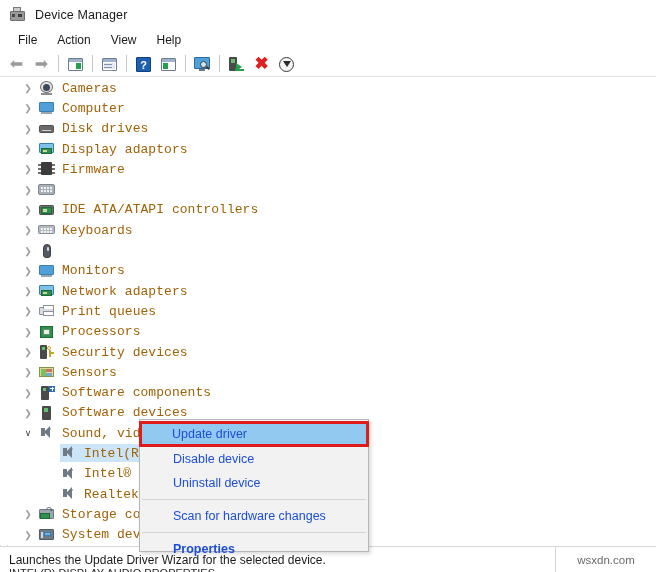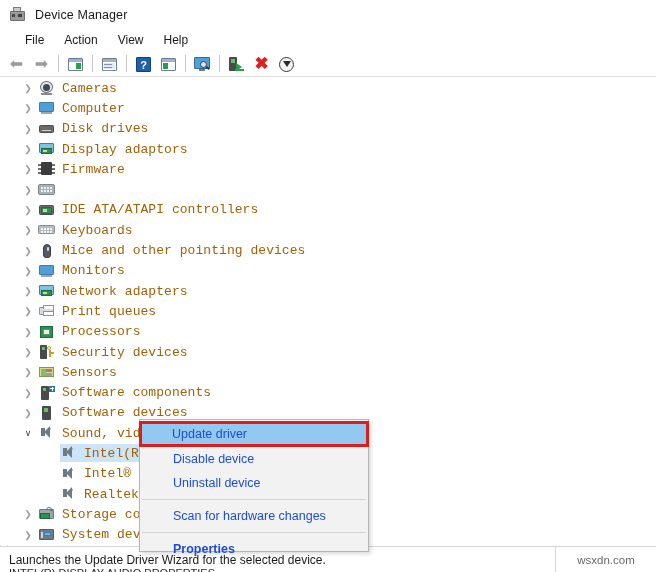--- a/index.html
+++ b/index.html
@@ -68,21 +68,21 @@
   }
 
   
   .menubar {
     position: absolute;
     left: 0; top: 29px;
     width: 656px; height: 22px;
     background: #ffffff;
     display: flex;
     align-items: center;
-    padding-left: 15px;
+    padding-left: 8px;
   }
   .menubar .menu-item {
     font-size: 12px;
     color: #1a1a1a;
     padding: 2px 10px 3px 10px;
     cursor: default;
     white-space: nowrap;
   }
 
   
@@ -858,21 +858,20 @@
         <div class="ic-kbd"></div>
       </div>
       <div class="tlabel">Keyboards</div>
     </div>
 
     <div class="trow">
       <div class="chev">❯</div>
       <div class="ticon">
         <div class="ic-mouse"></div>
       </div>
-      <div class="tlabel">Mice and other pointing devices</div>
     </div>
 
     <div class="trow">
       <div class="chev">❯</div>
       <div class="ticon">
         <div class="ic-monitor"></div>
           <div class="ic-monitor-base"></div>
       </div>
       <div class="tlabel">Monitors</div>
     </div>

